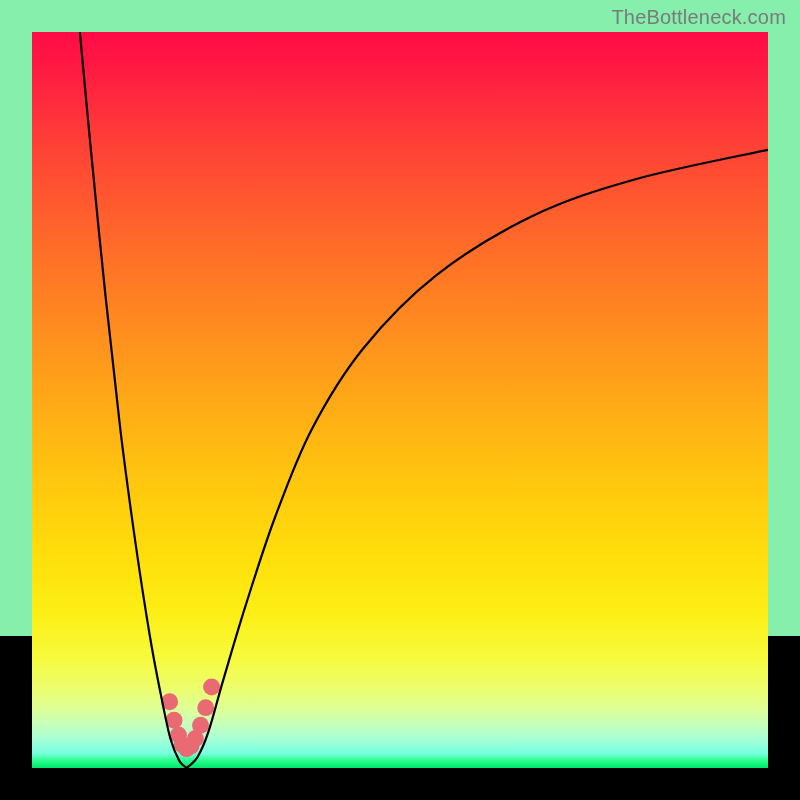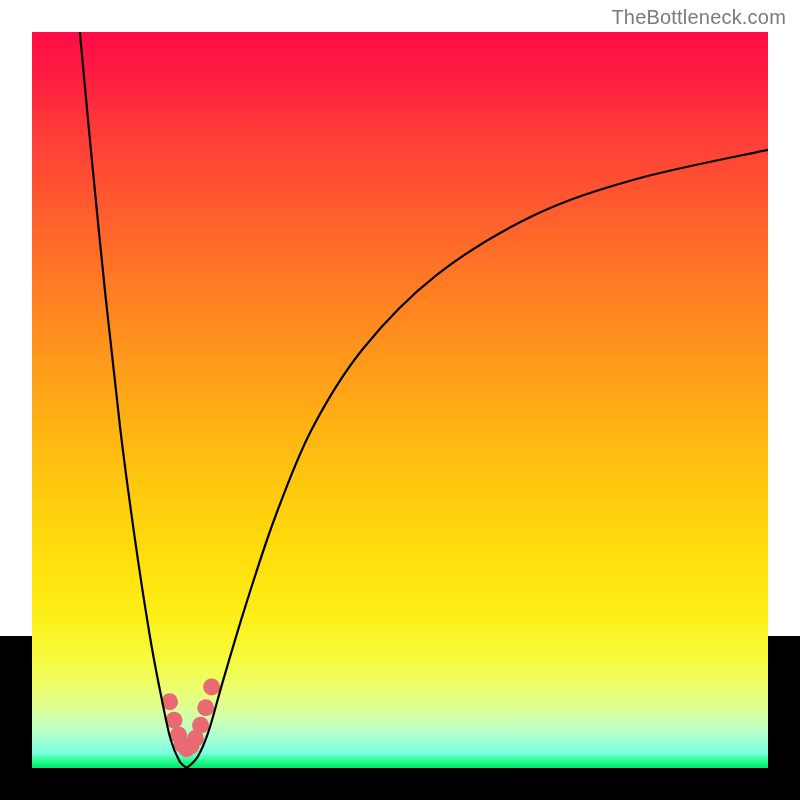--- a/index.html
+++ b/index.html
@@ -10,21 +10,21 @@
     overflow: hidden;
     background: #000;
     font-family: Arial, Helvetica, sans-serif;
   }
   .frame {
     position: absolute;
     top: 0;
     left: 0;
     width: 800px;
     height: 636px;
-    background: #ffffff;
+    background: #86efac;
   }
   .plot-area {
     position: absolute;
     top: 32px;
     left: 32px;
     width: 736px;
     height: 736px;
     overflow: hidden;
   }
   .gradient-bg {

